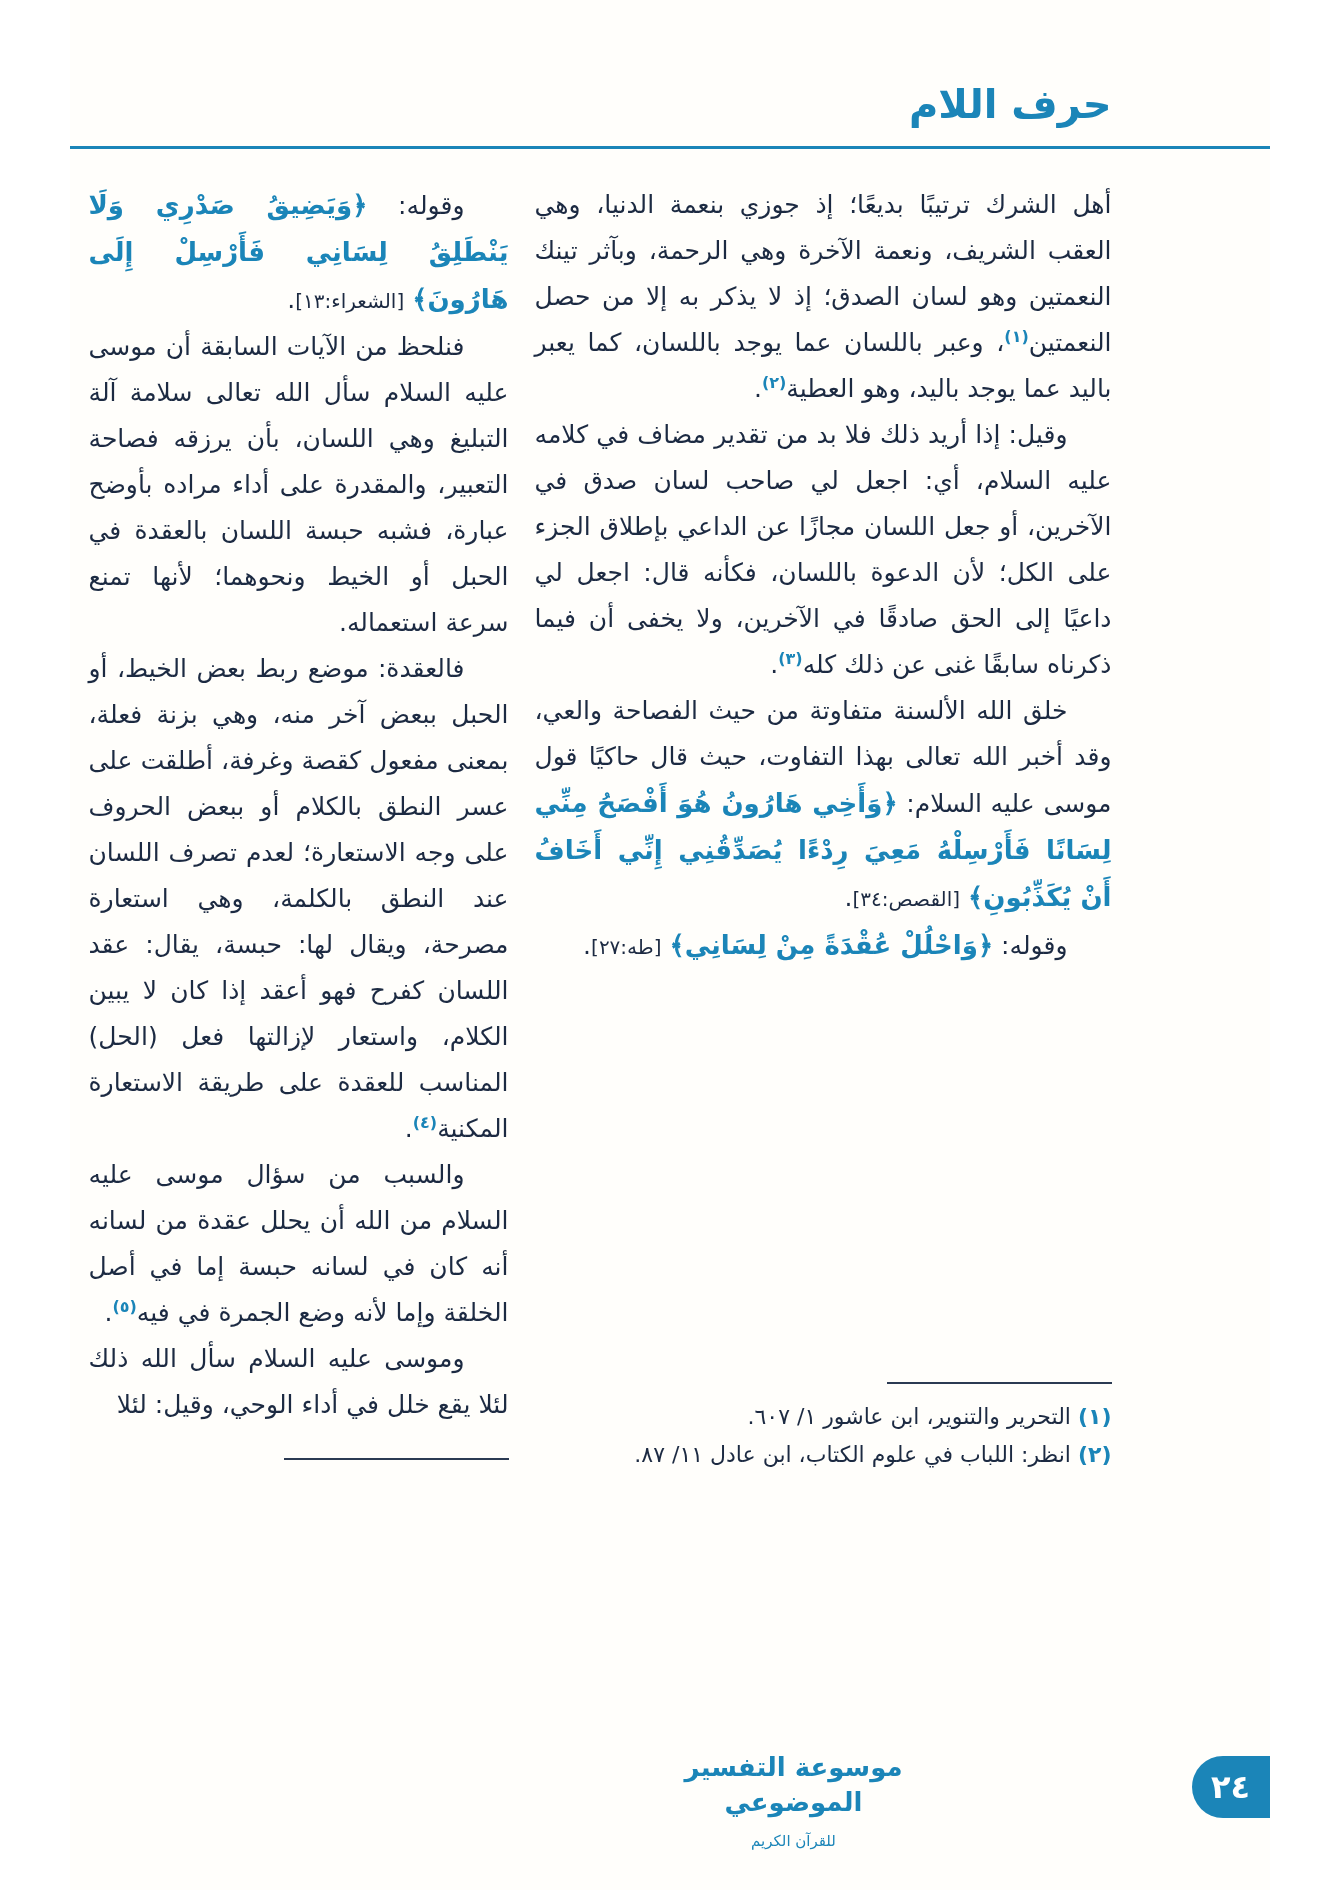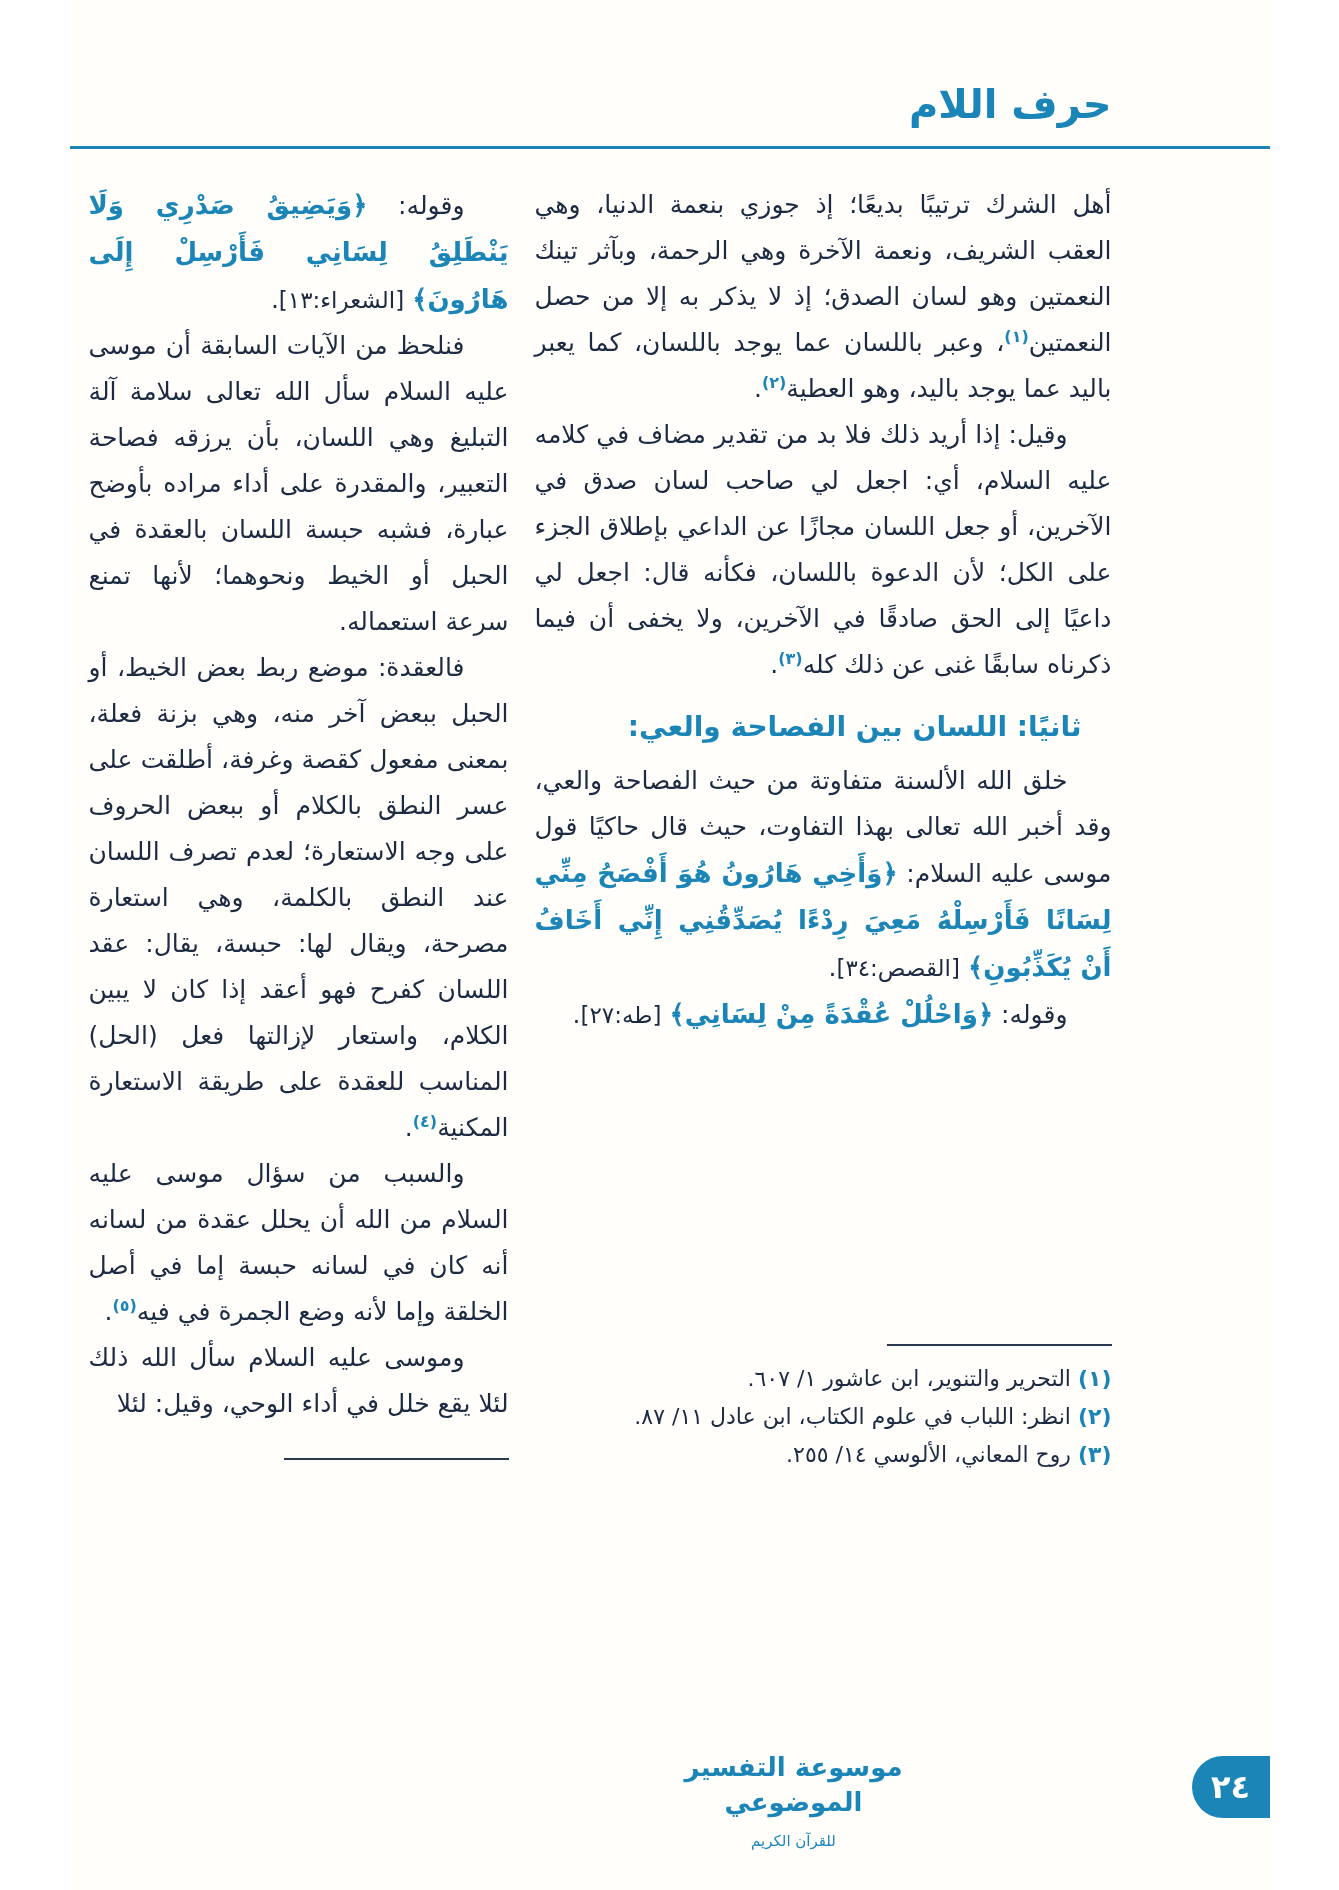--- a/index.html
+++ b/index.html
@@ -66,21 +66,21 @@
   }
   .fnref{
     color:var(--accent);
     font-size:16px;
     vertical-align:super;
     line-height:0;
     font-weight:bold;
   }
   .cite{
     color:var(--ink);
-    font-size:23px;
+    font-size:20px;
   }
   
   .footnotes{
     margin-top:auto;
     padding-top:10px;
   }
   .fn-rule{
     width:225px;height:2px;
     background:#2b3a52;
     margin-bottom:14px;
@@ -118,30 +118,28 @@
 
   <div class="header-title">حرف اللام</div>
   <div class="header-rule"></div>
 
   <main class="content">
 
     <section class="column col-r">
       <div class="col-text">
           <p class="para no-indent"><span class="body-text">أهل الشرك ترتيبًا بديعًا؛ إذ جوزي بنعمة الدنيا، وهي العقب الشريف، ونعمة الآخرة وهي الرحمة، وبآثر تينك النعمتين وهو لسان الصدق؛ إذ لا يذكر به إلا من حصل النعمتين</span><span class="fnref">(١)</span><span class="body-text">، وعبر باللسان عما يوجد باللسان، كما يعبر باليد عما يوجد باليد، وهو العطية</span><span class="fnref">(٢)</span><span class="body-text">.</span></p>
           <p class="para"><span class="body-text">وقيل: إذا أريد ذلك فلا بد من تقدير مضاف في كلامه عليه السلام، أي: اجعل لي صاحب لسان صدق في الآخرين، أو جعل اللسان مجازًا عن الداعي بإطلاق الجزء على الكل؛ لأن الدعوة باللسان، فكأنه قال: اجعل لي داعيًا إلى الحق صادقًا في الآخرين، ولا يخفى أن فيما ذكرناه سابقًا غنى عن ذلك كله</span><span class="fnref">(٣)</span><span class="body-text">.</span></p>
-          <h2 class="section-heading">ثانيًا: اللسان بين الفصاحة والعي:</h2>
           <p class="para"><span class="body-text">خلق الله الألسنة متفاوتة من حيث الفصاحة والعي، وقد أخبر الله تعالى بهذا التفاوت، حيث قال حاكيًا قول موسى عليه السلام: </span><span class="quran">﴿وَأَخِي هَارُونُ هُوَ أَفْصَحُ مِنِّي لِسَانًا فَأَرْسِلْهُ مَعِيَ رِدْءًا يُصَدِّقُنِي إِنِّي أَخَافُ أَنْ يُكَذِّبُونِ﴾</span><span class="body-text"> </span><span class="cite">[القصص:٣٤]</span><span class="body-text">.</span></p>
           <p class="para"><span class="body-text">وقوله: </span><span class="quran">﴿وَاحْلُلْ عُقْدَةً مِنْ لِسَانِي﴾</span><span class="body-text"> </span><span class="cite">[طه:٢٧]</span><span class="body-text">.</span></p>
         </div>
       <div class="footnotes">
         <div class="fn-rule"></div>
         <div class="fn-list">
             <div class="footnote"><span class="fn-num">(١)</span><span> التحرير والتنوير، ابن عاشور ١/ ٦٠٧.</span></div>
             <div class="footnote"><span class="fn-num">(٢)</span><span> انظر: اللباب في علوم الكتاب، ابن عادل ١١/ ٨٧.</span></div>
-            <div class="footnote"><span class="fn-num">(٣)</span><span> روح المعاني، الألوسي ١٤/ ٢٥٥.</span></div>
           </div>
       </div>
     </section>
 
     <section class="column col-l">
       <div class="col-text">
           <p class="para"><span class="body-text">وقوله: </span><span class="quran">﴿وَيَضِيقُ صَدْرِي وَلَا يَنْطَلِقُ لِسَانِي فَأَرْسِلْ إِلَى هَارُونَ﴾</span><span class="body-text"> </span><span class="cite">[الشعراء:١٣]</span><span class="body-text">.</span></p>
           <p class="para"><span class="body-text">فنلحظ من الآيات السابقة أن موسى عليه السلام سأل الله تعالى سلامة آلة التبليغ وهي اللسان، بأن يرزقه فصاحة التعبير، والمقدرة على أداء مراده بأوضح عبارة، فشبه حبسة اللسان بالعقدة في الحبل أو الخيط ونحوهما؛ لأنها تمنع سرعة استعماله.</span></p>
           <p class="para"><span class="body-text">فالعقدة: موضع ربط بعض الخيط، أو الحبل ببعض آخر منه، وهي بزنة فعلة، بمعنى مفعول كقصة وغرفة، أطلقت على عسر النطق بالكلام أو ببعض الحروف على وجه الاستعارة؛ لعدم تصرف اللسان عند النطق بالكلمة، وهي استعارة مصرحة، ويقال لها: حبسة، يقال: عقد اللسان كفرح فهو أعقد إذا كان لا يبين الكلام، واستعار لإزالتها فعل (الحل) المناسب للعقدة على طريقة الاستعارة المكنية</span><span class="fnref">(٤)</span><span class="body-text">.</span></p>
           <p class="para"><span class="body-text">والسبب من سؤال موسى عليه السلام من الله أن يحلل عقدة من لسانه أنه كان في لسانه حبسة إما في أصل الخلقة وإما لأنه وضع الجمرة في فيه</span><span class="fnref">(٥)</span><span class="body-text">.</span></p>

